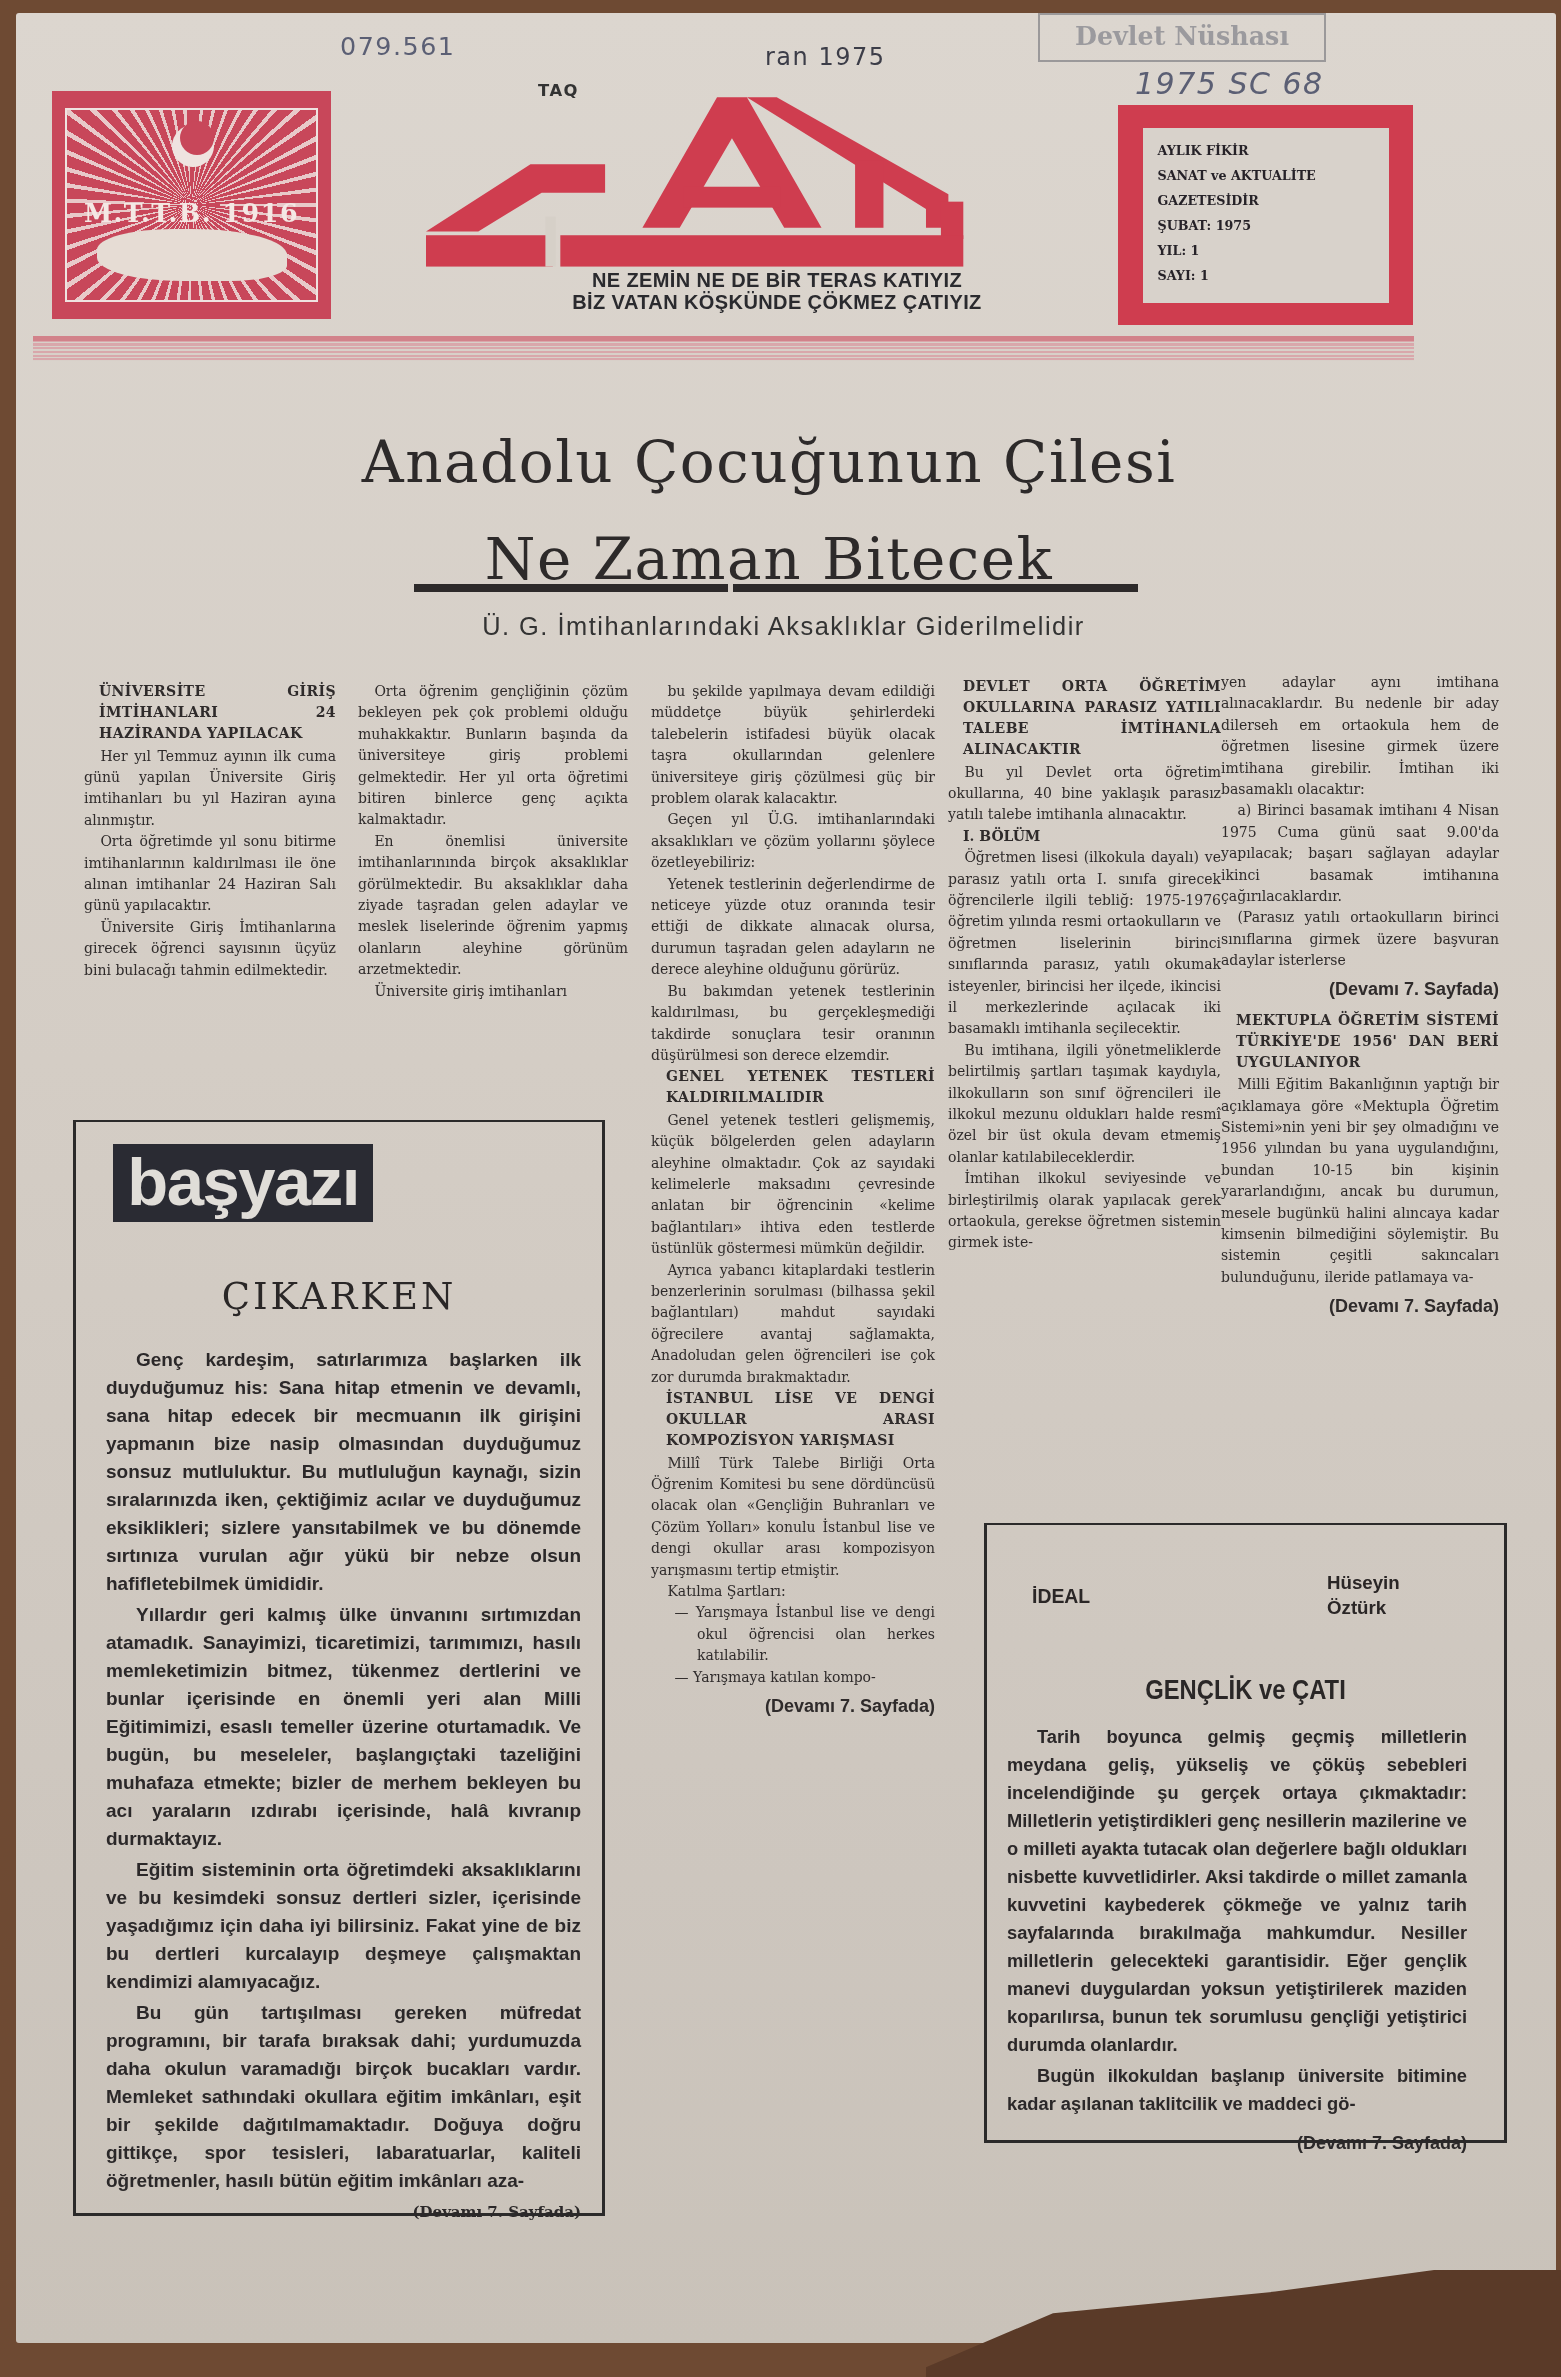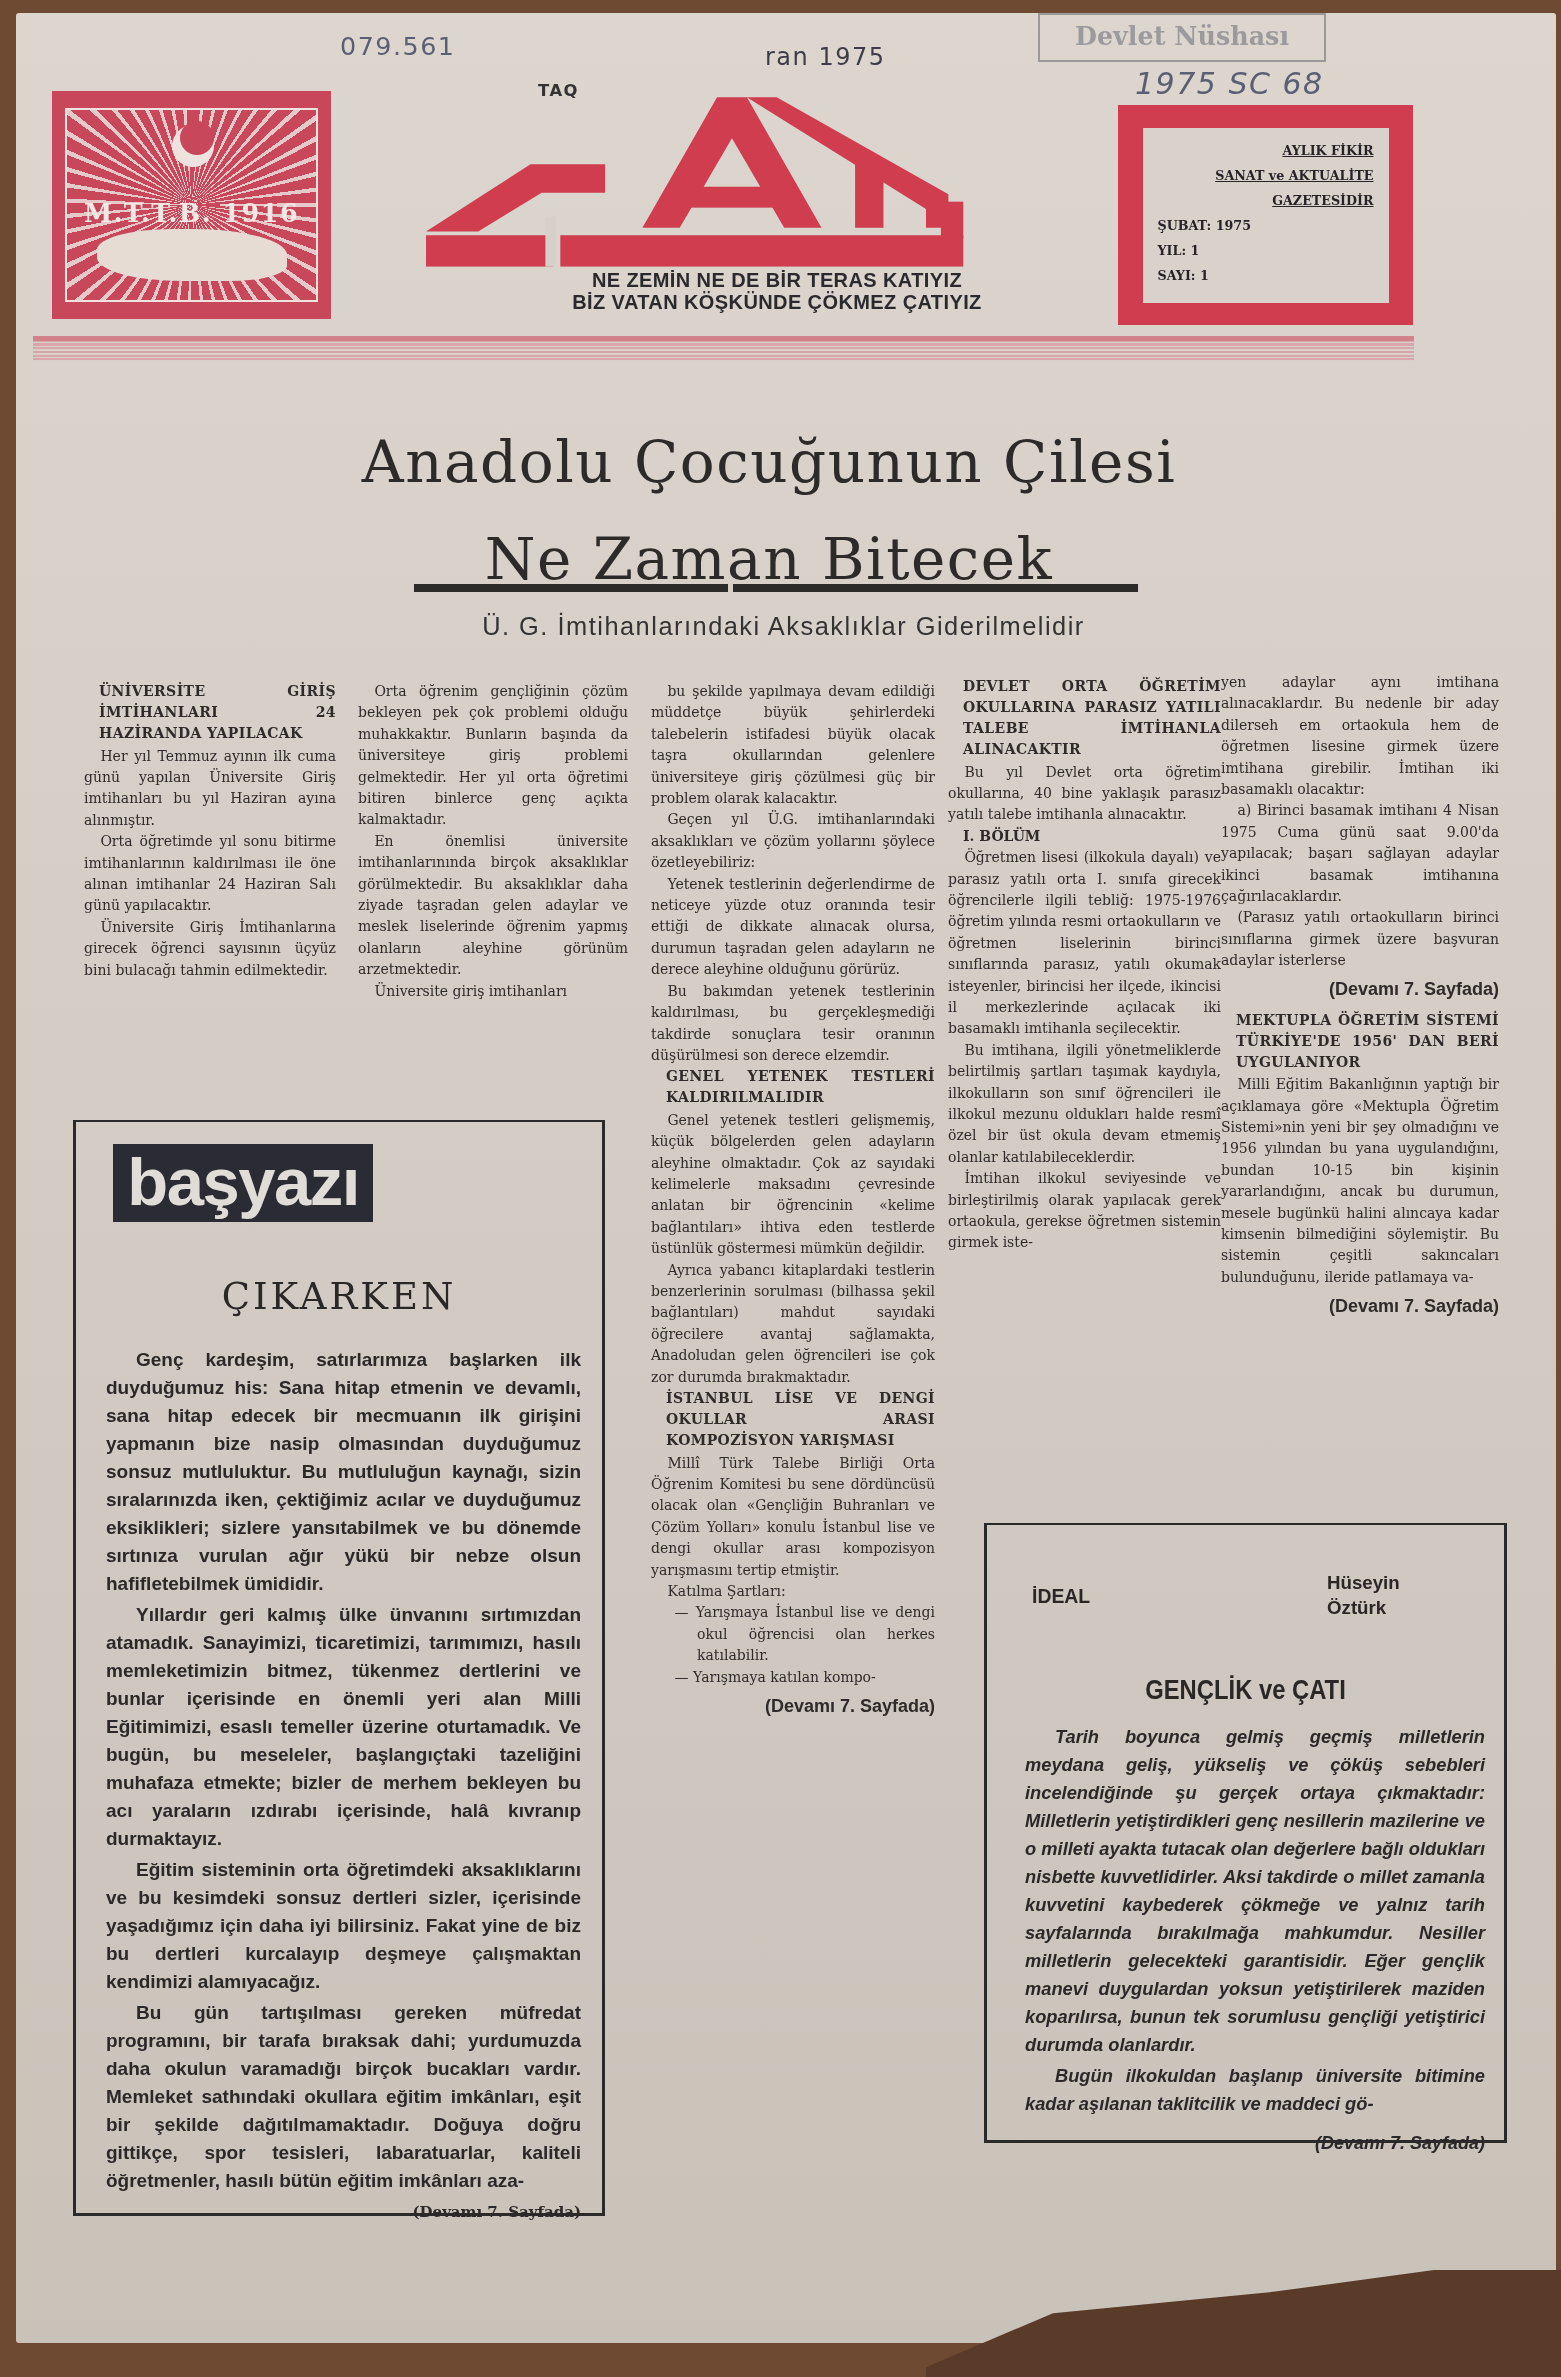--- a/index.html
+++ b/index.html
@@ -59,21 +59,21 @@
     color:#2a2a2e; letter-spacing:0.4px;
   }
   .infobox {
     position:absolute; left:1118px; top:105px; width:295px; height:220px;
     background:#cf3d4f; display:flex; align-items:center; justify-content:center;
   }
   .infobox-inner {
     width:246px; height:175px; background:#d8d2cb; padding:10.5px 15px; box-sizing:border-box;
     font-weight:bold; font-size:12.7px; color:#262228; line-height:25px;
   }
-  .infobox-inner .c { text-align:right;text-decoration:underline; }
+  .infobox-inner .c { text-align:left; }
   .stripe {
     position:absolute; left:33px; top:336px; width:1381px; height:25.4px;
     background:repeating-linear-gradient(180deg,#d9a7ab 0 2.2px,#d8d0c9 2.2px 3.7px);
   }
   .stripe:after { content:""; position:absolute; left:0; right:0; top:0; height:4.5px; background:#d2828a; }
   
   .headline {
     position:absolute; left:254px; top:414px; width:1030px; text-align:center;
     font-family:"DejaVu Serif", serif; font-size:58px; line-height:97px; color:#2d2a2a; letter-spacing:1.5px;
   }
@@ -238,19 +238,19 @@
   </div>
 </div>
 
 <div class="box" style="left:984px;top:1523px;width:523px;height:620px;">
   <div style="position:absolute;left:45px;top:60px;font-family:'Liberation Sans',sans-serif;font-weight:bold;font-size:19.4px;">İDEAL</div>
   <div style="position:absolute;left:340px;top:45px;font-family:'Liberation Sans',sans-serif;font-weight:bold;font-size:18.7px;line-height:25.4px;">
     <div>Hüseyin</div>
     <div>Öztürk</div>
   </div>
   <div class="box-title" style="left:0;right:0;top:149px;font-family:'Liberation Sans',sans-serif;font-weight:bold;font-size:28px;transform:scaleX(0.85);">GENÇLİK ve ÇATI</div>
-  <div class="box-body" style="left:38px;top:198px;width:460px;font-size:18.3px;line-height:28px;font-style:italic;">
+  <div class="box-body" style="left:20px;top:198px;width:460px;font-size:18.3px;line-height:28px;">
     <p>Tarih boyunca gelmiş geçmiş milletlerin meydana geliş, yükseliş ve çöküş sebebleri incelendiğinde şu gerçek ortaya çıkmaktadır: Milletlerin yetiştirdikleri genç nesillerin mazilerine ve o milleti ayakta tutacak olan değerlere bağlı oldukları nisbette kuvvetlidirler. Aksi takdirde o millet zamanla kuvvetini kaybederek çökmeğe ve yalnız tarih sayfalarında bırakılmağa mahkumdur. Nesiller milletlerin gelecekteki garantisidir. Eğer gençlik manevi duygulardan yoksun yetiştirilerek maziden koparılırsa, bunun tek sorumlusu gençliği yetiştirici durumda olanlardır.</p>
     <p>Bugün ilkokuldan başlanıp üniversite bitimine kadar aşılanan taklitcilik ve maddeci gö-</p>
     <p class="cont" style="font-family:'Liberation Sans',sans-serif;font-size:18px;margin-top:10.5px;">(Devamı 7. Sayfada)</p>
   </div>
 </div>
 
 
 </body></html>

